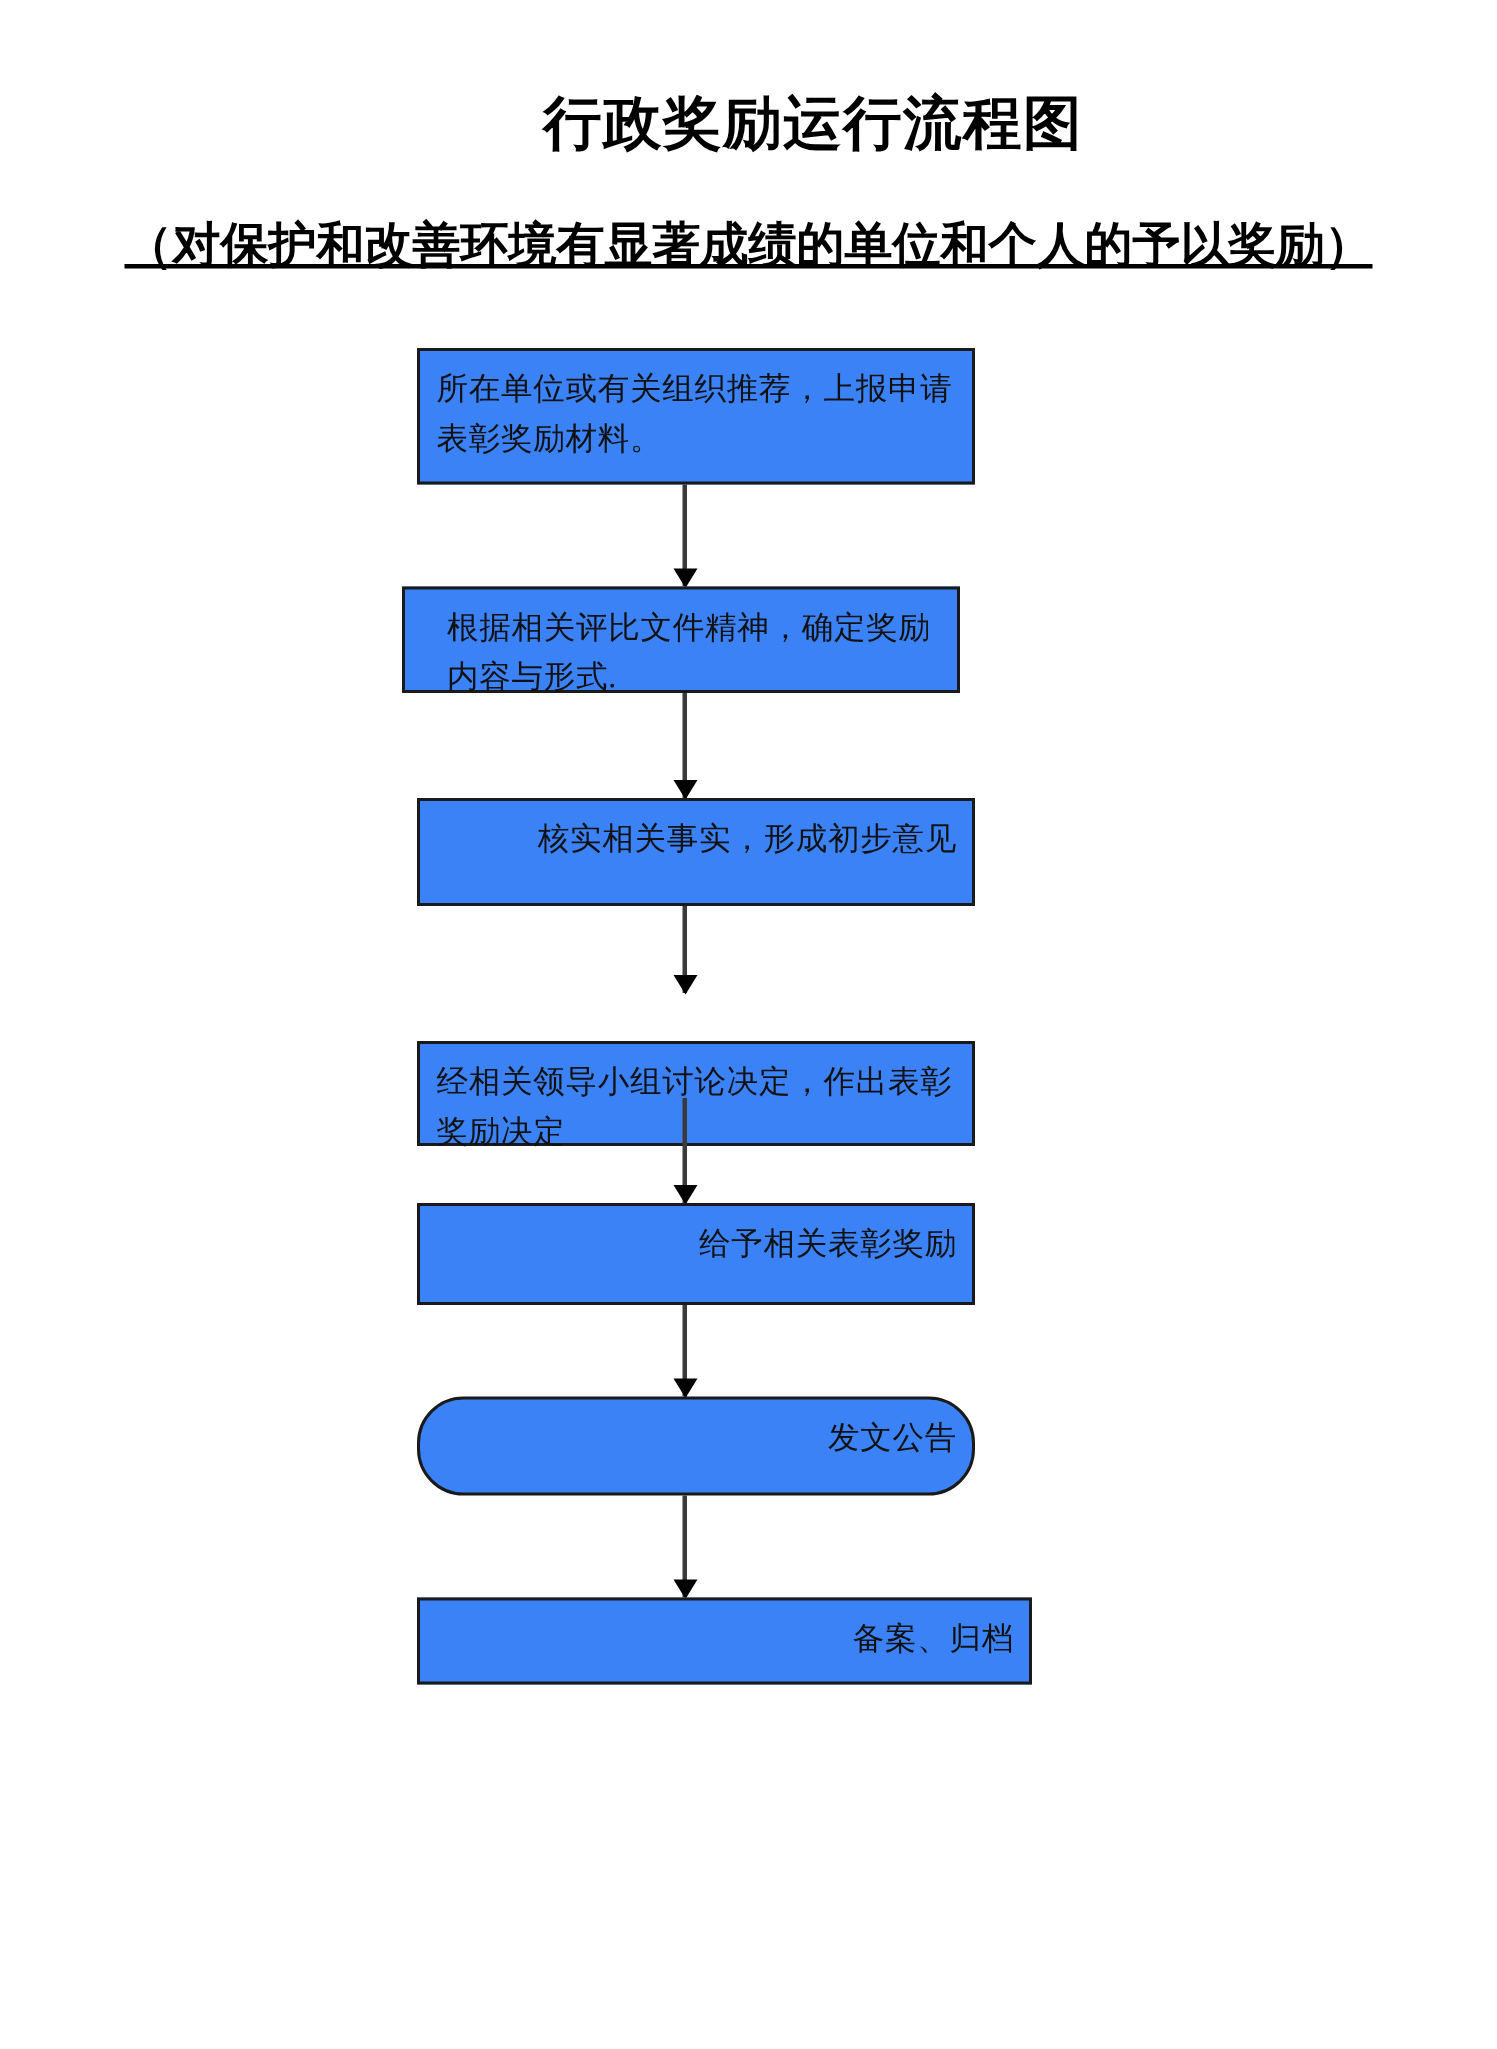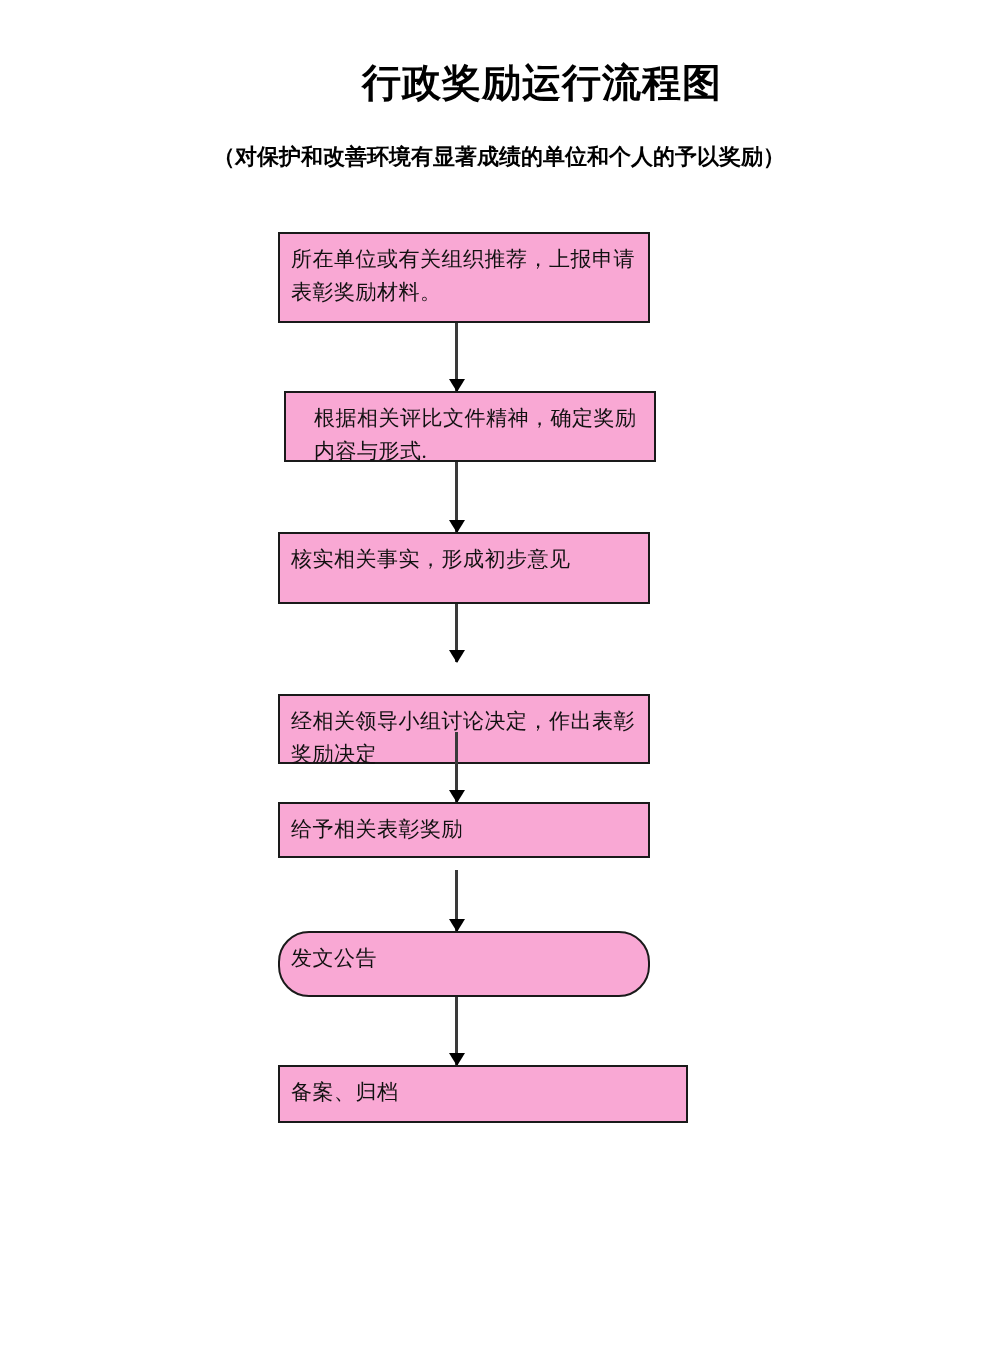--- a/index.html
+++ b/index.html
@@ -37,54 +37,55 @@
     white-space: nowrap;
     margin-left: 43px;
   }
   .subtitle {
     position: absolute;
     left: 0;
     top: 144px;
     width: 998px;
     text-align: center;
     font-family: "Liberation Sans", "DejaVu Sans", sans-serif;
-    font-size: 22px;
+    font-size: 32px;
     font-weight: 700;
     color: #000000;
     line-height: 1.2;
     white-space: nowrap;
+    text-decoration: underline;
   }
 
   
   .flow {
     position: absolute;
     left: 0;
     top: 0;
     width: 998px;
     height: 1366px;
   }
 
   .node {
     position: absolute;
     box-sizing: border-box;
     border: 2px solid #1a1a1a;
-    background: #f9a8d4;
+    background: #3b82f6;
     padding: 9px 10px 0 11px;
   }
   .node .node-text {
     display: block;
     font-family: "Liberation Serif", "DejaVu Serif", serif;
     font-size: 21px;
     line-height: 33px;
     color: #111111;
     letter-spacing: 0.5px;
     white-space: pre-wrap;
   }
   .node.center .node-text {
-    text-align: left;
+    text-align: right;
   }
   .node.left .node-text {
     text-align: left;
   }
 
   
   .connector {
     position: absolute;
     width: 3px;
     background: #3a3a3a;
@@ -113,21 +114,21 @@
   <div class="flow">
 
     <div class="node left" style="left:278px; top:232px; width:372px; height:91px;">
       <span class="node-text">所在单位或有关组织推荐，上报申请表彰奖励材料。</span>
     </div>
 
     <div class="connector" style="left:455px; top:323px; height:68px;">
       <span class="arrow-head"></span>
     </div>
 
-    <div class="node left" style="left:284px; top:391px; width:372px; height:71px;padding-left:28px;">
+    <div class="node left" style="left:268px; top:391px; width:372px; height:71px;padding-left:28px;">
       <span class="node-text">根据相关评比文件精神，确定奖励内容与形式.</span>
     </div>
 
     <div class="connector" style="left:455px; top:462px; height:70px;">
       <span class="arrow-head"></span>
     </div>
 
     <div class="node center" style="left:278px; top:532px; width:372px; height:72px;">
       <span class="node-text">核实相关事实，形成初步意见</span>
     </div>
@@ -137,21 +138,21 @@
     </div>
 
     <div class="node left" style="left:278px; top:662px; width:372px; height:70px;margin-top:32px;">
       <span class="node-text">经相关领导小组讨论决定，作出表彰奖励决定</span>
     </div>
 
     <div class="connector" style="left:455px; top:732px; height:70px;">
       <span class="arrow-head"></span>
     </div>
 
-    <div class="node center" style="left:278px; top:802px; width:372px; height:56px;">
+    <div class="node center" style="left:278px; top:802px; width:372px; height:68px;">
       <span class="node-text">给予相关表彰奖励</span>
     </div>
 
     <div class="connector" style="left:455px; top:870px; height:61px;">
       <span class="arrow-head"></span>
     </div>
 
     <div class="node center" style="left:278px; top:931px; width:372px; height:66px;border-radius:31px;">
       <span class="node-text">发文公告</span>
     </div>

